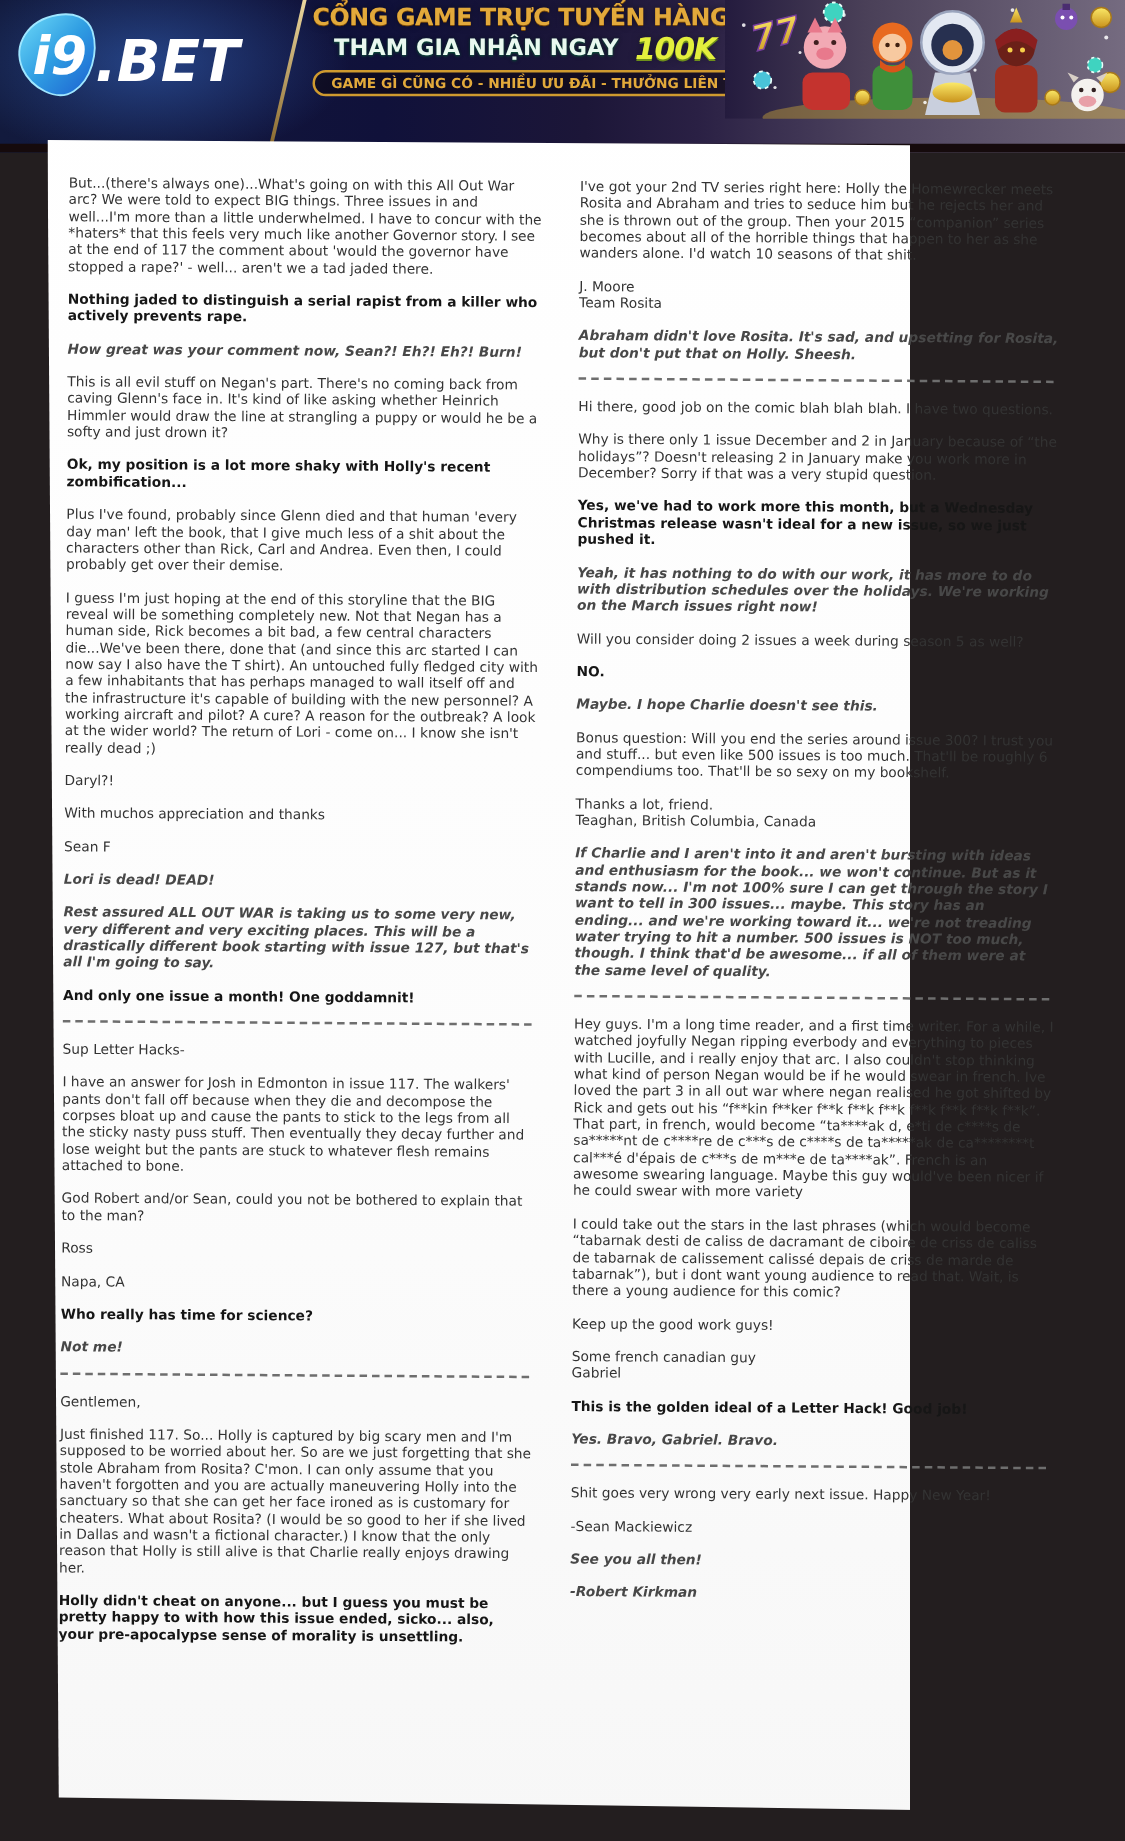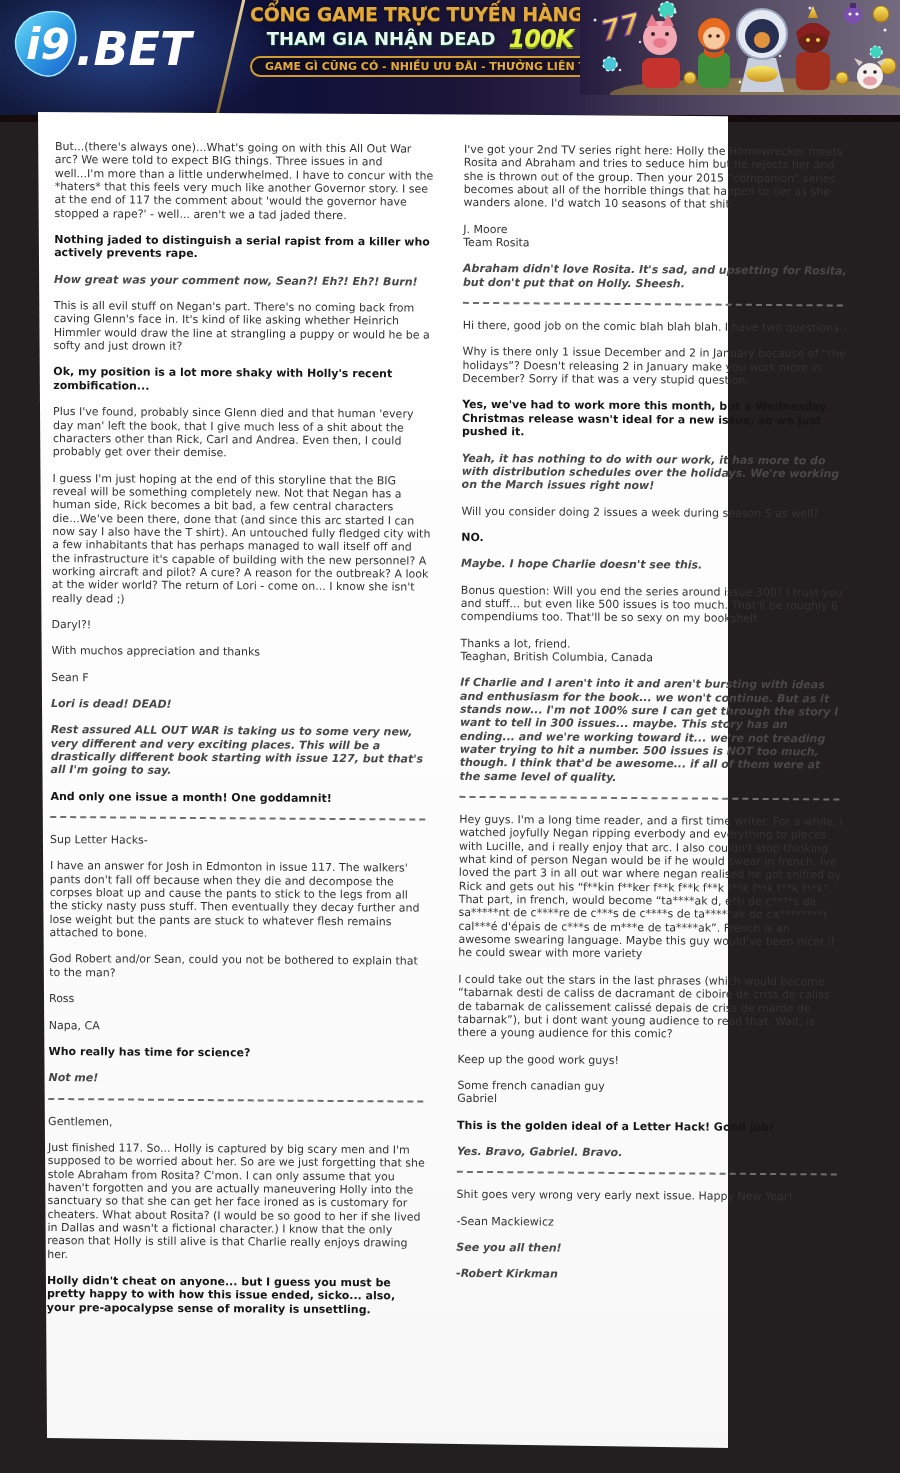--- a/index.html
+++ b/index.html
@@ -89,21 +89,21 @@
     <path d="M36 4 C12 8 0 28 8 47 C15 62 35 74 49 65 C63 56 69 34 64 17 C60 5 48 2 36 4 Z" fill="url(#blobGrad)" stroke="#9fe6ff" stroke-width="1.5"></path>
     <text x="16" y="51" font-size="42" font-weight="bold" font-style="italic" fill="#ffffff">i9</text>
     <text x="66" y="57" font-size="46" font-weight="bold" font-style="italic" fill="#ffffff">.BET</text>
   </svg>
 
   <div class="gold-line"></div>
 
   <div class="banner-mid">
     <div class="headline">CỔNG GAME TRỰC TUYẾN HÀNG ĐẦU</div>
     <div class="cta-line">
-      <span class="cta-prefix">THAM GIA NHẬN DEAD</span>
+      <span class="cta-prefix">THAM GIA NHẬN NGAY</span>
       <span class="cta-amount">100K</span>
     </div>
     <div>
       <span class="pill">GAME GÌ CŨNG CÓ - NHIỀU ƯU ĐÃI - THƯỞNG LIÊN TỤC</span>
     </div>
   </div>
 
   <svg class="chars-svg" width="320" height="95" viewBox="0 0 320 95">
     <defs>
       <linearGradient id="charBg" x1="0" y1="0" x2="1" y2="0">

